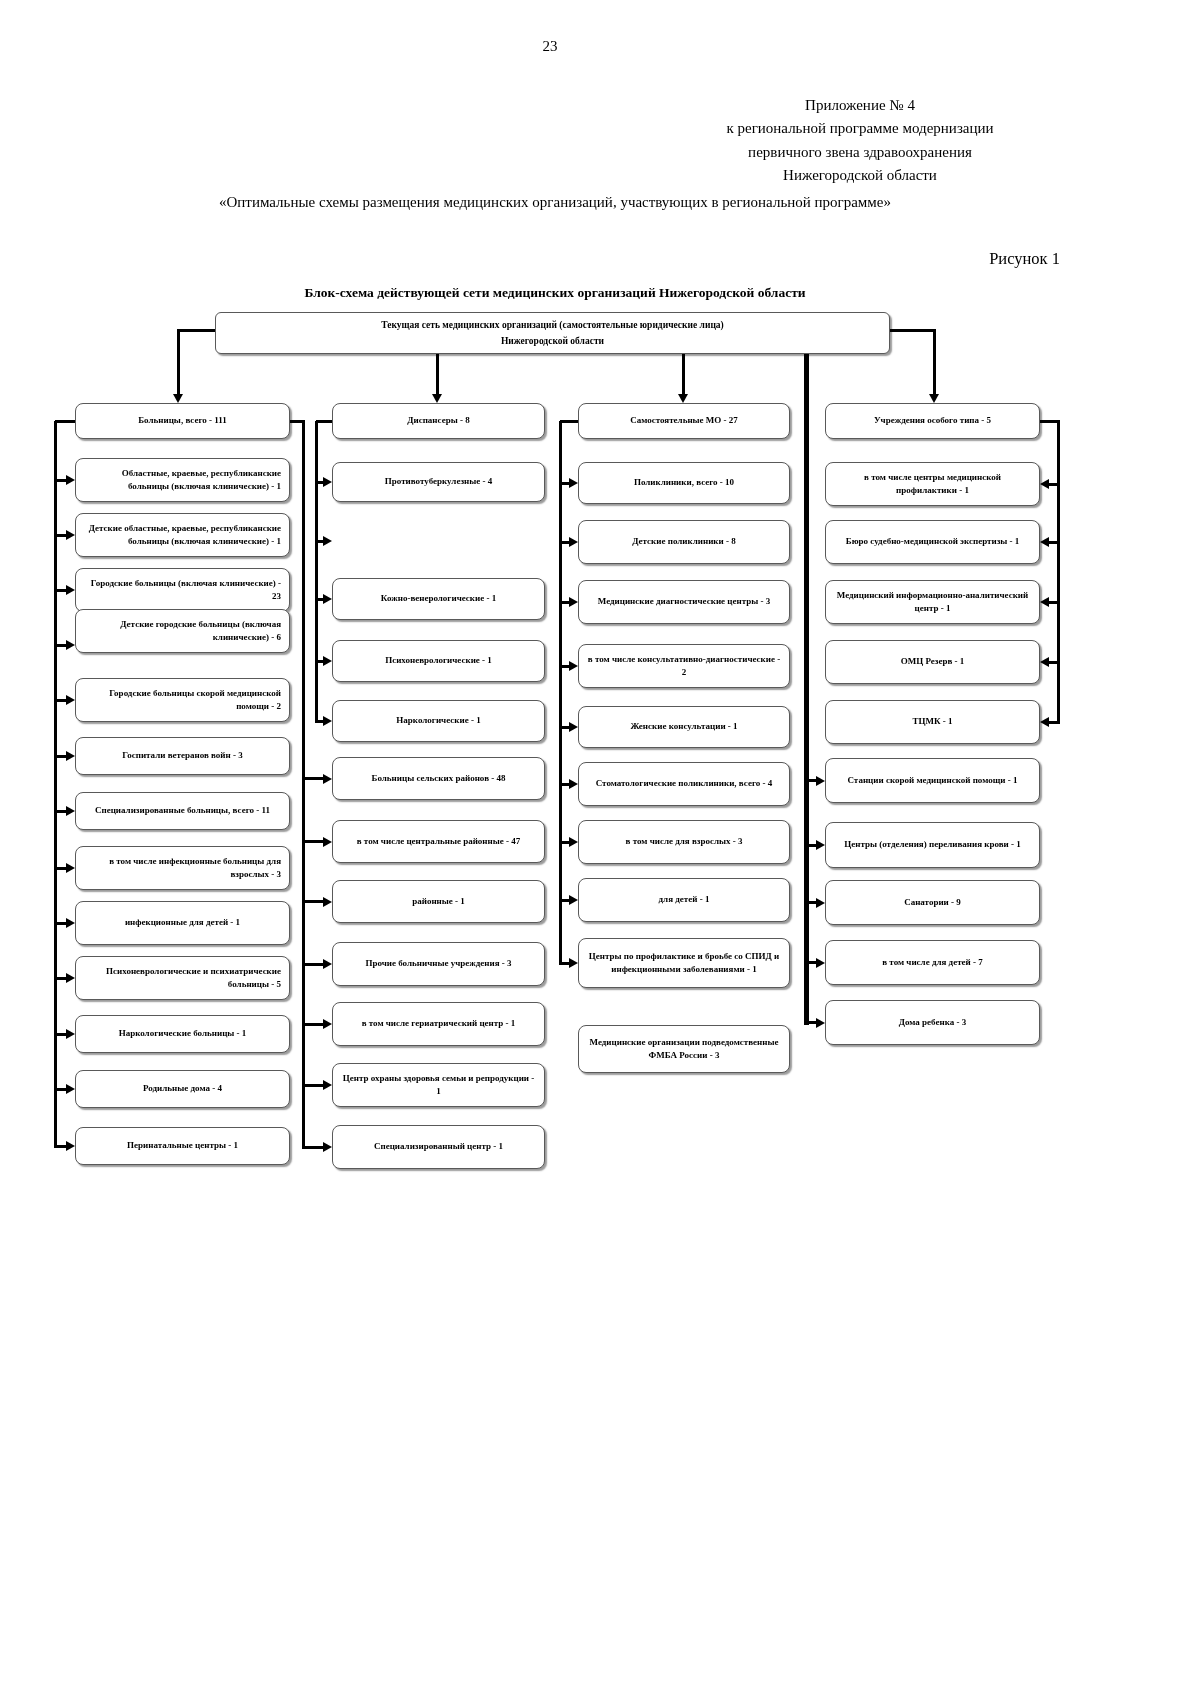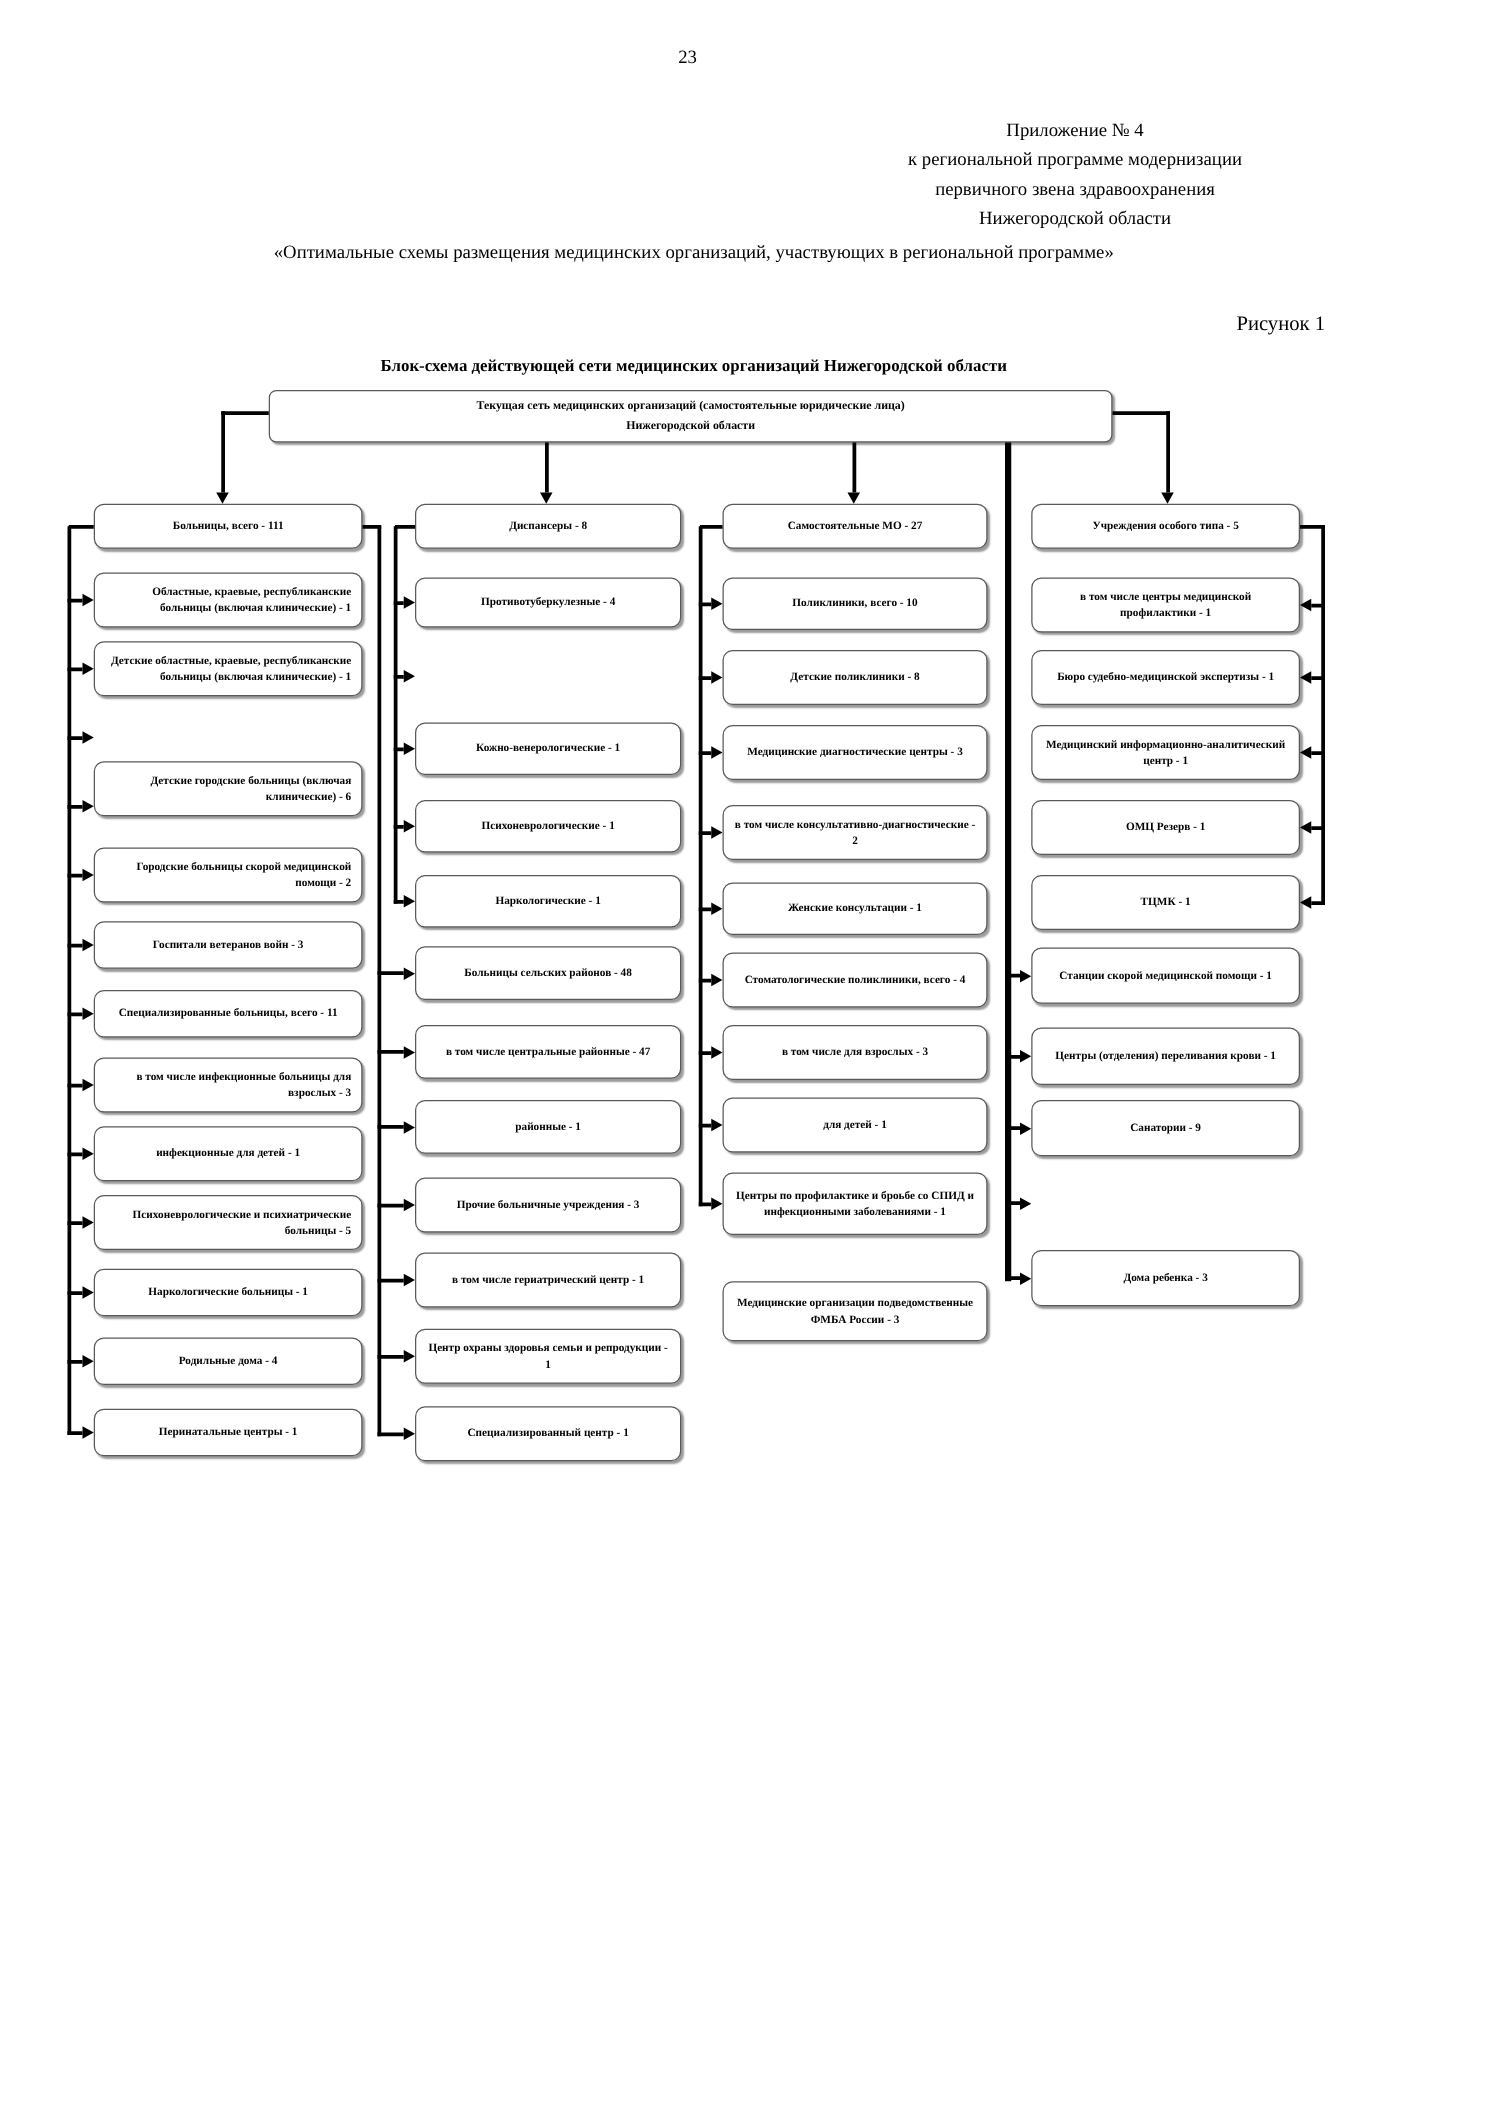--- a/index.html
+++ b/index.html
@@ -47,20 +47,21 @@
     <div>Нижегородской области</div>
   </div>
 
   <div class="box c1 hdr" id="h-c1">Больницы, всего - 111</div>
   <div class="box c2 hdr" id="h-c2">Диспансеры - 8</div>
   <div class="box c3 hdr" id="h-c3">Самостоятельные МО - 27</div>
   <div class="box c4 hdr" id="h-c4">Учреждения особого типа - 5</div>
 
   <div class="box c1 b-c1" style="top:458px;height:44px">Областные, краевые, республиканские больницы (включая клинические) - 1</div>
   <div class="box c1 b-c1" style="top:513px;height:44px">Детские областные, краевые, республиканские больницы (включая клинические) - 1</div>
+  <div class="box c1 b-c1" style="top:568px;height:44px">Городские больницы (включая клинические) - 23</div>
   <div class="box c1 b-c1" style="top:609px;height:44px">Детские городские больницы (включая клинические) - 6</div>
   <div class="box c1 b-c1" style="top:678px;height:44px">Городские больницы скорой медицинской помощи - 2</div>
   <div class="box c1 b-c1" style="top:737px;height:38px">Госпитали ветеранов войн - 3</div>
   <div class="box c1 b-c1" style="top:792px;height:38px">Специализированные больницы, всего - 11</div>
   <div class="box c1 b-c1" style="top:846px;height:44px">в том числе инфекционные больницы для взрослых - 3</div>
   <div class="box c1 b-c1" style="top:901px;height:44px">инфекционные для детей - 1</div>
   <div class="box c1 b-c1" style="top:956px;height:44px">Психоневрологические и психиатрические больницы - 5</div>
   <div class="box c1 b-c1" style="top:1015px;height:38px">Наркологические больницы - 1</div>
   <div class="box c1 b-c1" style="top:1070px;height:38px">Родильные дома - 4</div>
   <div class="box c1 b-c1" style="top:1127px;height:38px">Перинатальные центры - 1</div>
@@ -91,20 +92,21 @@
 
   <div class="box c4 b-c4r" style="top:462px;height:44px">в том числе центры медицинской профилактики - 1</div>
   <div class="box c4 b-c4r" style="top:520px;height:44px">Бюро судебно-медицинской экспертизы - 1</div>
   <div class="box c4 b-c4r" style="top:580px;height:44px">Медицинский информационно-аналитический центр - 1</div>
   <div class="box c4 b-c4r" style="top:640px;height:44px">ОМЦ Резерв - 1</div>
   <div class="box c4 b-c4r" style="top:700px;height:44px">ТЦМК - 1</div>
 
   <div class="box c4 b-c4l" style="top:758px;height:45px">Станции скорой медицинской помощи - 1</div>
   <div class="box c4 b-c4l" style="top:822px;height:46px">Центры (отделения) переливания крови - 1</div>
   <div class="box c4 b-c4l" style="top:880px;height:45px">Санатории - 9</div>
+  <div class="box c4 b-c4l" style="top:940px;height:45px">в том числе для детей - 7</div>
   <div class="box c4 b-c4l" style="top:1000px;height:45px">Дома ребенка - 3</div>
 
 <div class="ln" style="left: 176.5px; top: 328.5px; width: 38.5px; height: 3px;"></div>
     <div class="ln" style="left: 176.5px; top: 328.5px; width: 3px; height: 65.5px;"></div>
     <div class="ar" style="left: 173px; top: 394px; border-width: 9px 5px 0px; border-top-color: rgb(0, 0, 0);"></div>
     <div class="ln" style="left: 435.5px; top: 354px; width: 3px; height: 40px;"></div>
     <div class="ar" style="left: 432px; top: 394px; border-width: 9px 5px 0px; border-top-color: rgb(0, 0, 0);"></div>
     <div class="ln" style="left: 681.5px; top: 354px; width: 3px; height: 40px;"></div>
     <div class="ar" style="left: 678px; top: 394px; border-width: 9px 5px 0px; border-top-color: rgb(0, 0, 0);"></div>
     <div class="ln" style="left: 890px; top: 328.5px; width: 45.5px; height: 3px;"></div>

